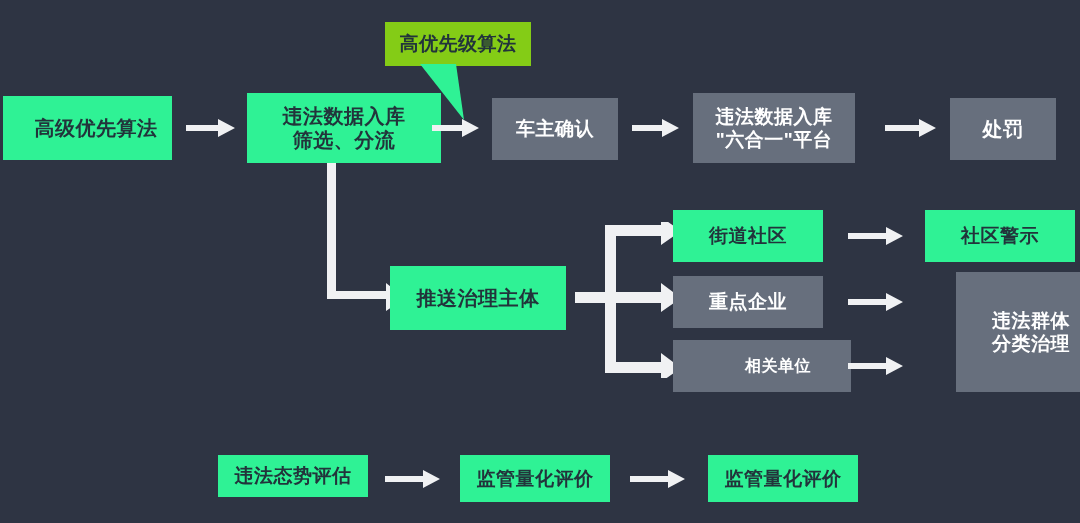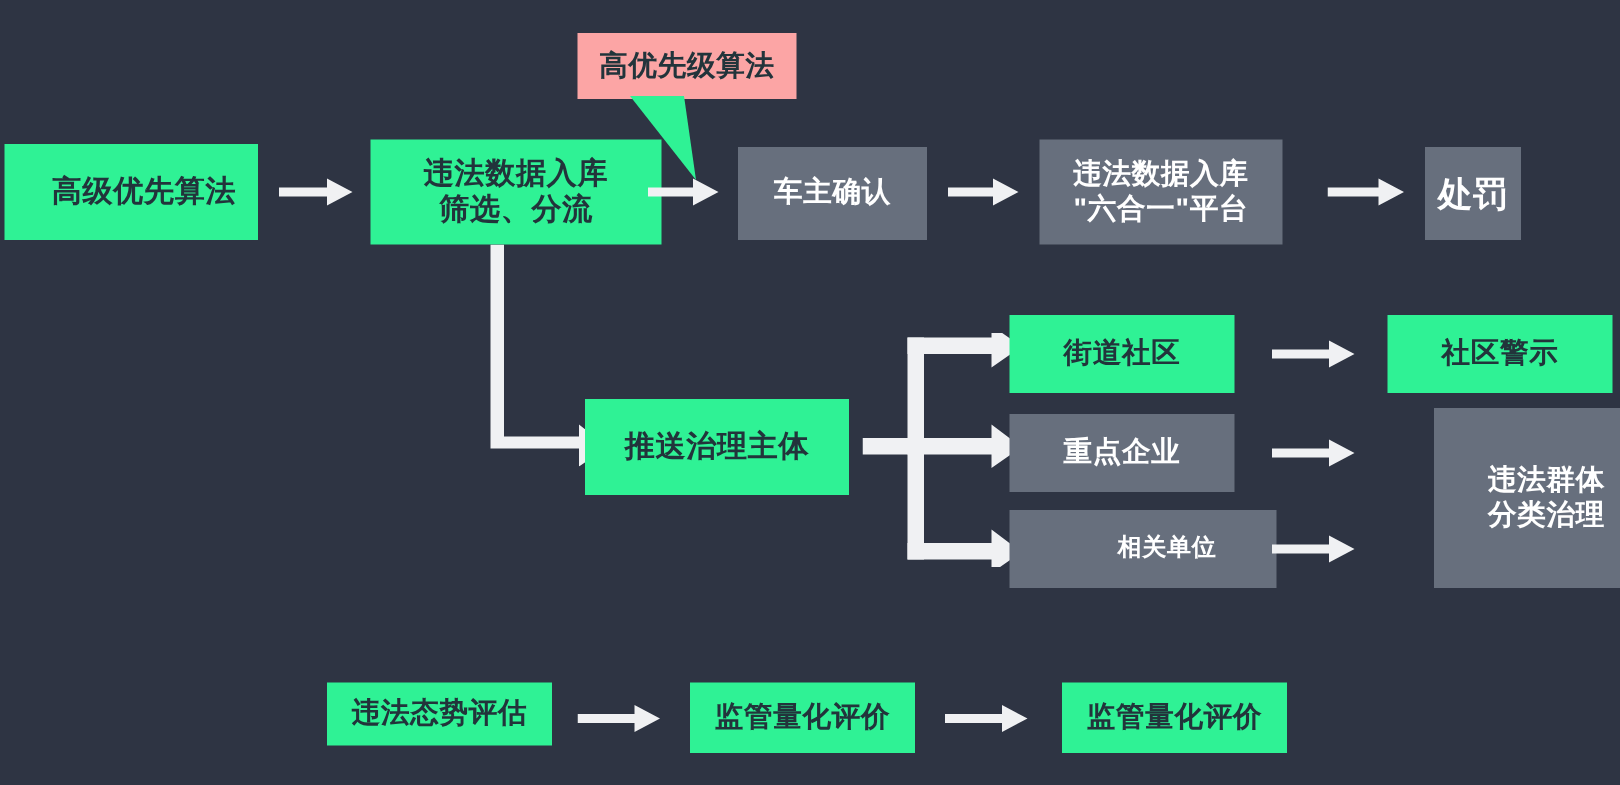--- a/index.html
+++ b/index.html
@@ -31,21 +31,21 @@
     background:#2ff295;
     color:#22343b;
   }
   .node.gray{
     background:#676f7d;
     color:#ffffff;
   }
   .callout{
     position:absolute;
     box-sizing:border-box;
-    background:#fca5a5;
+    background:#84cc16;
     color:#22343b;
     display:flex;
     align-items:center;
     justify-content:center;
     font-weight:700;
     letter-spacing:0.5px;
   }
   .arrow{
     position:absolute;
   }
@@ -79,21 +79,21 @@
 
   <div class="node gray" style="left:492px;top:98px;width:126px;height:62px;font-size:19px;">
     <span>车主确认</span>
   </div>
 
   <div class="node gray" style="left:693px;top:93px;width:162px;height:70px;font-size:19px;">
     <span>违法数据入库
 "六合一"平台</span>
   </div>
 
-  <div class="node gray" style="left:950px;top:98px;width:64px;height:62px;font-size:23px;">
+  <div class="node gray" style="left:950px;top:98px;width:106px;height:62px;font-size:20px;">
     <span>处罚</span>
   </div>
 
   <div class="arrow" style="left:186px;top:118px;">
     <svg width="50" height="20" viewBox="0 0 50 20">
       <path d="M0,7 L32,7 L32,1 L49,10 L32,19 L32,13 L0,13 Z" fill="#f0f1f3"></path>
     </svg>
   </div>
   <div class="arrow" style="left:432px;top:118px;">
     <svg width="48" height="20" viewBox="0 0 48 20">

